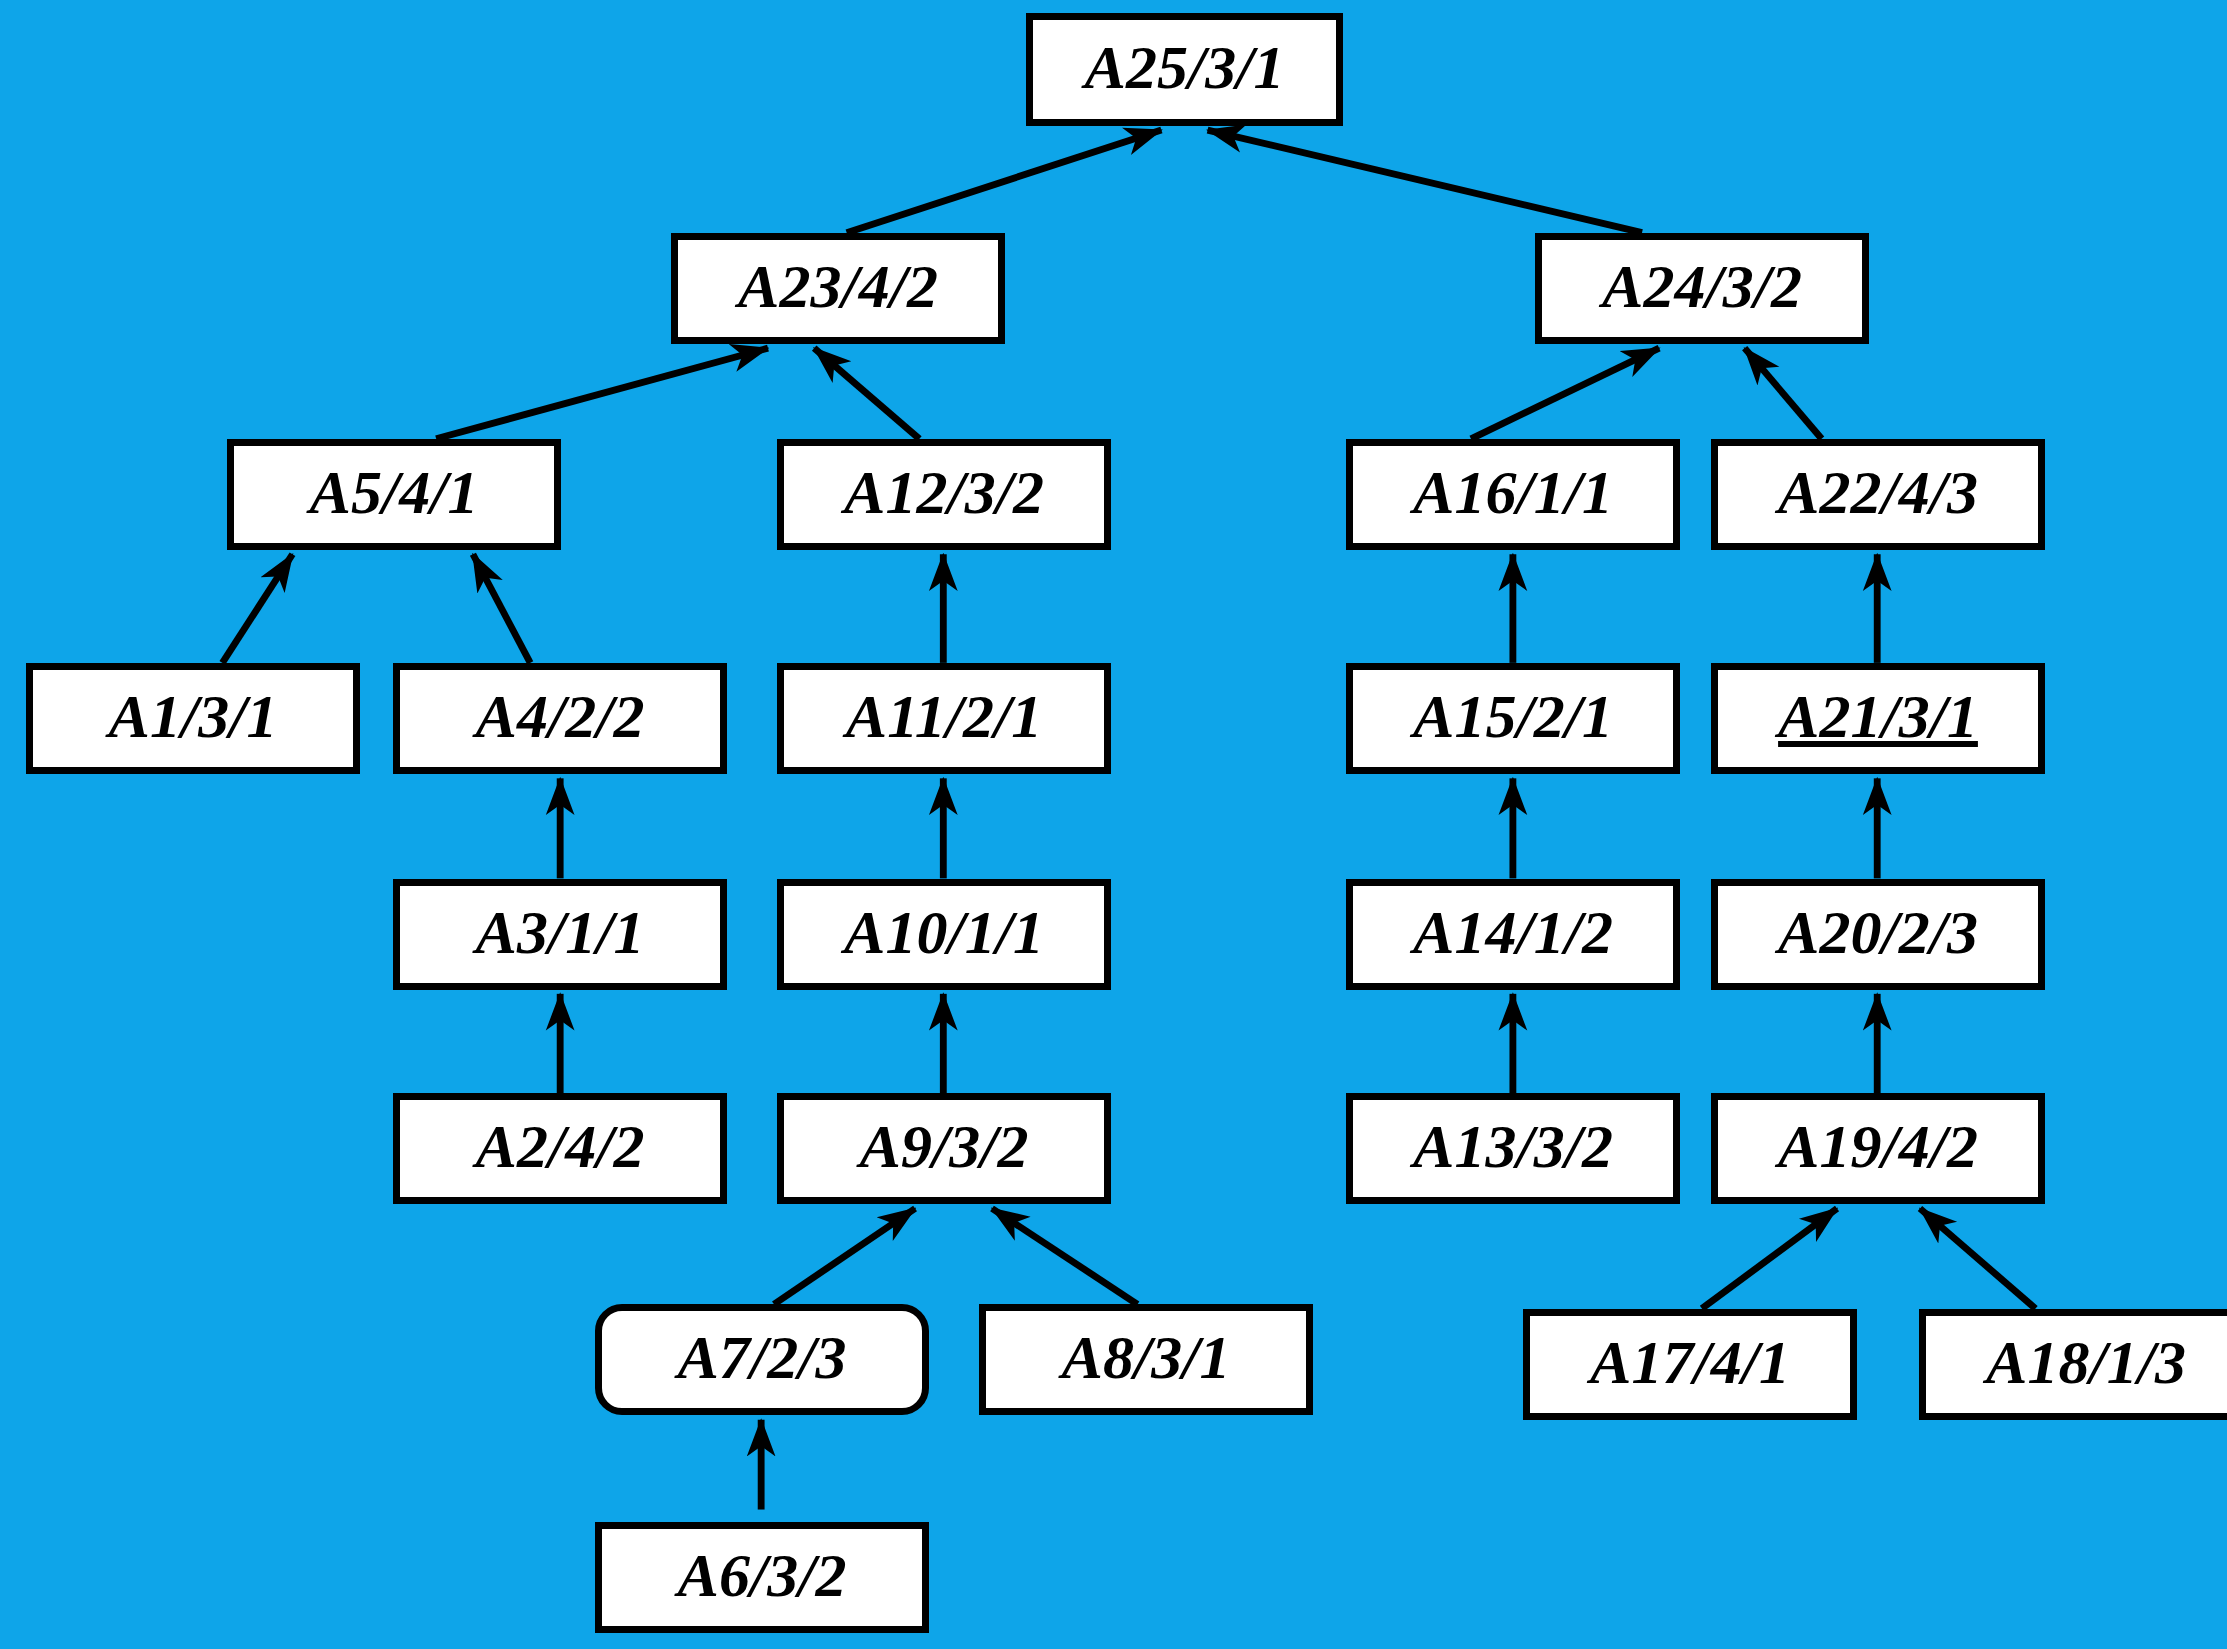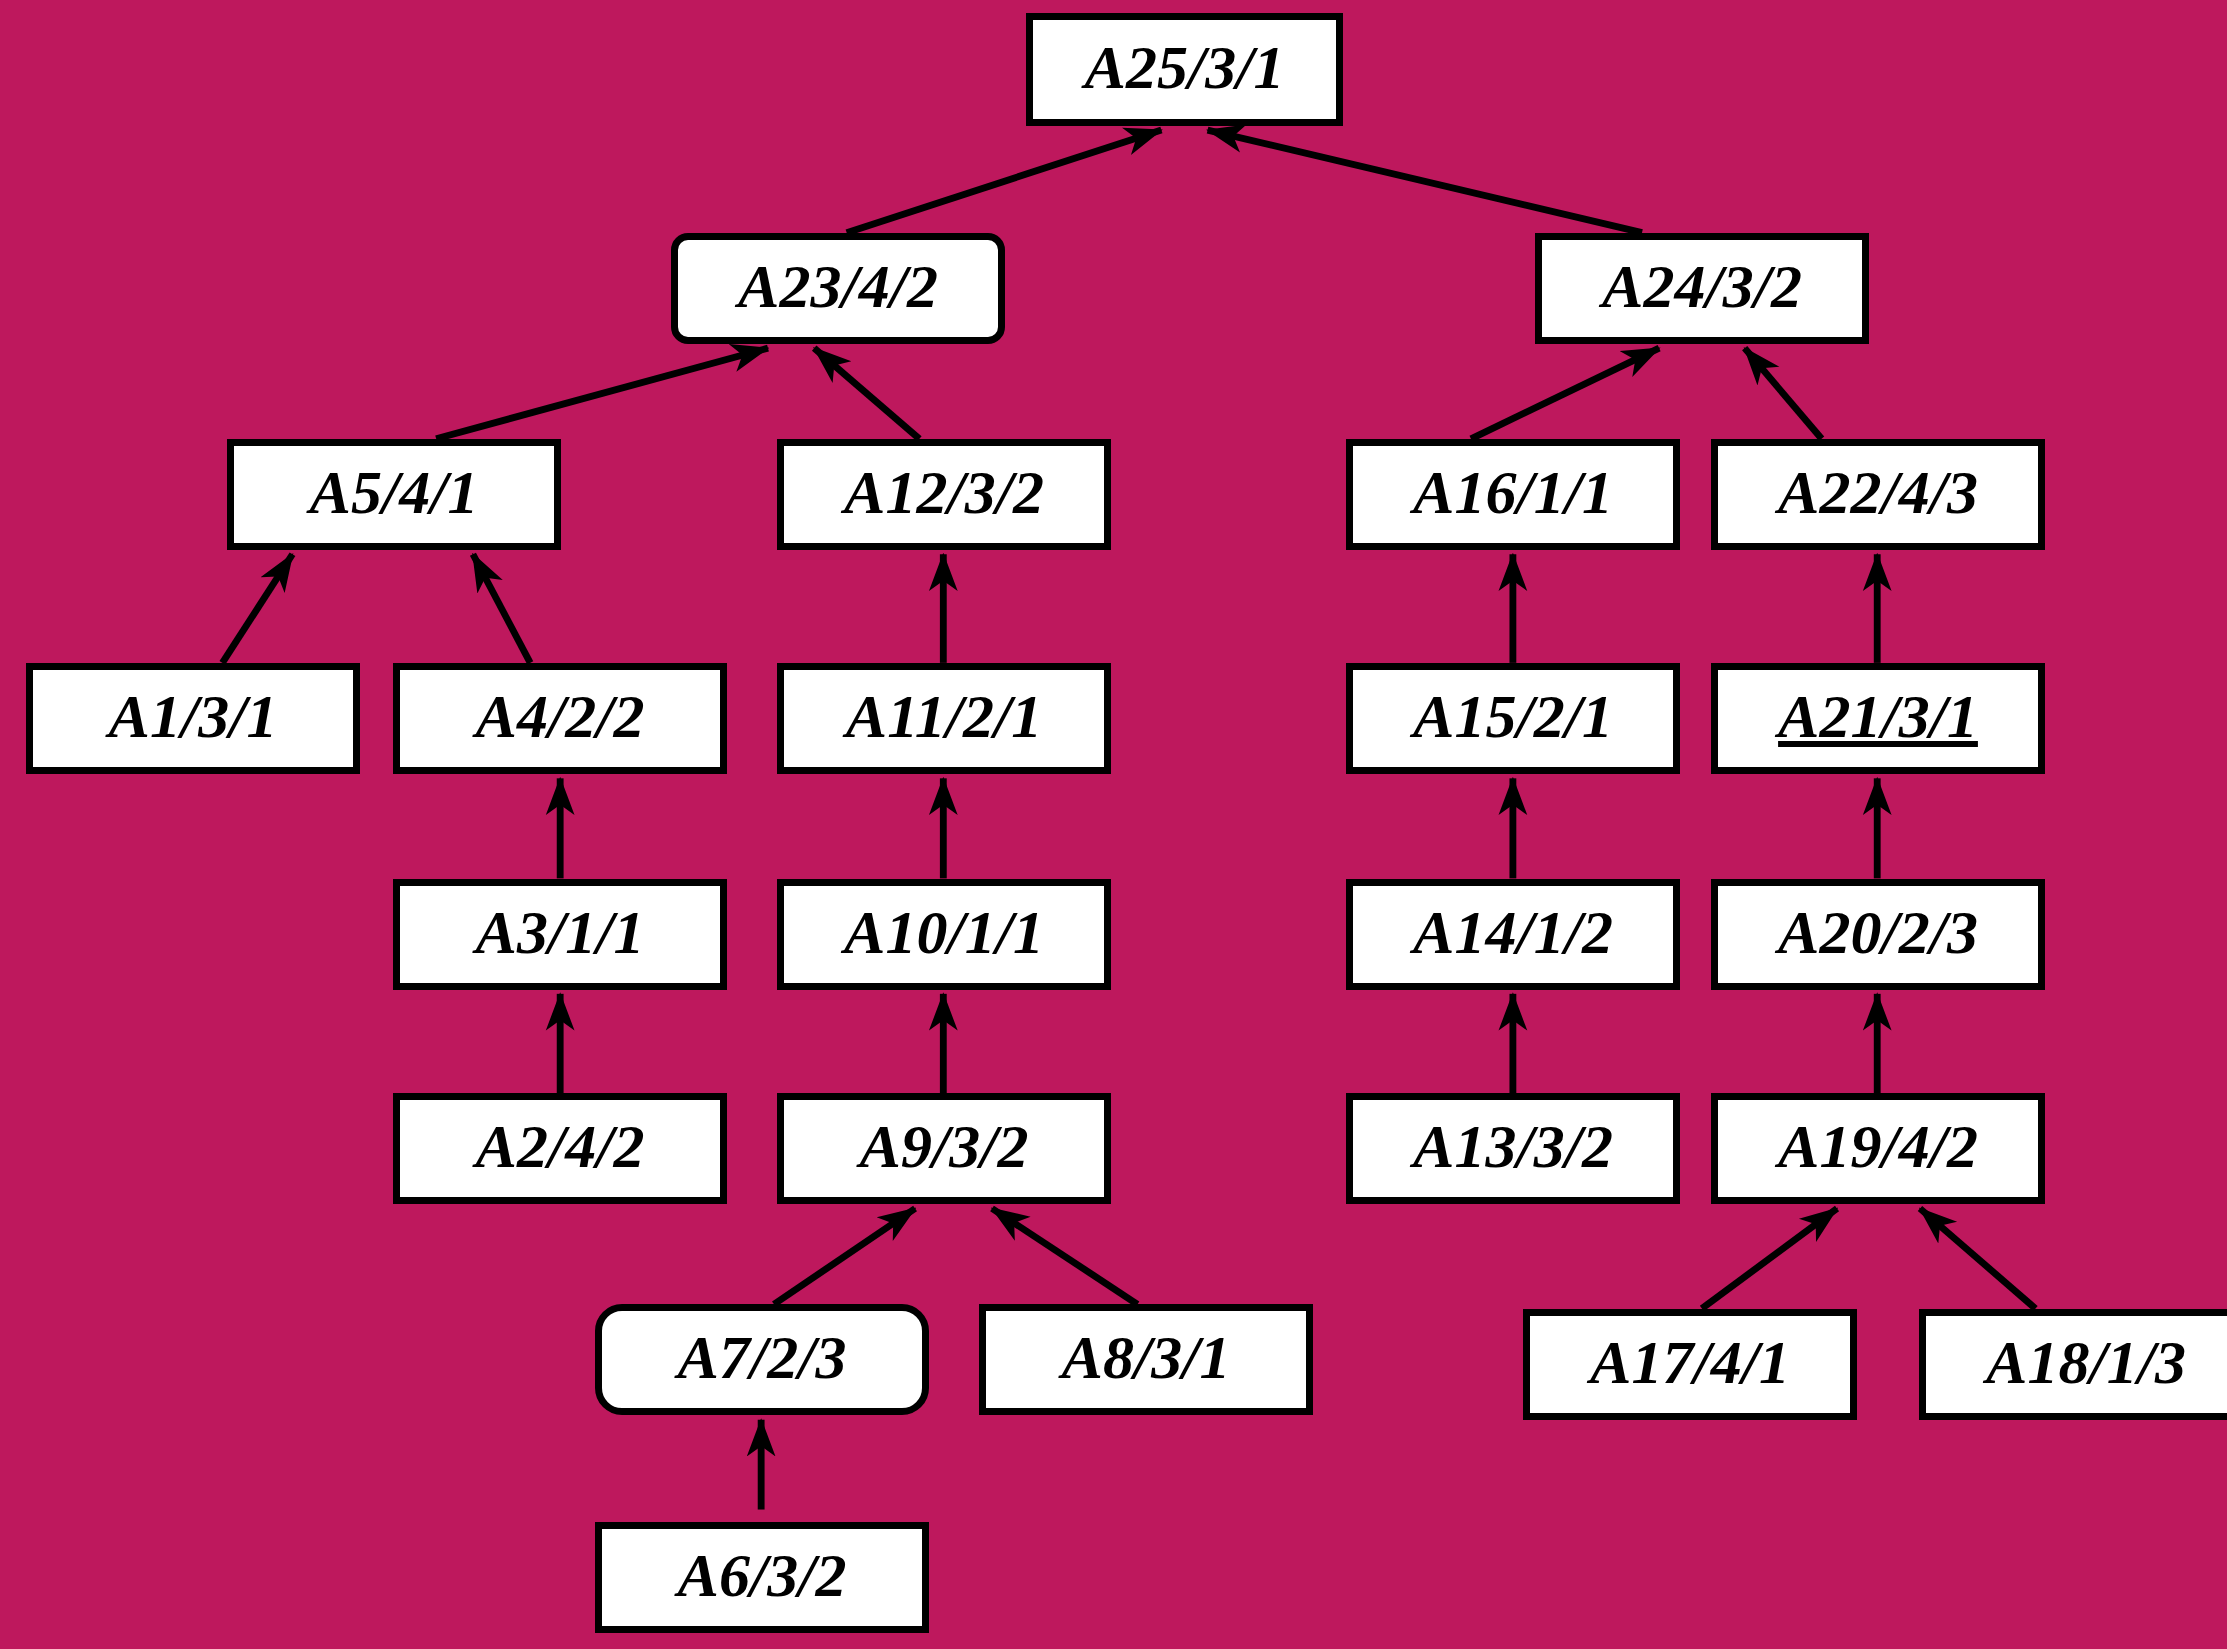--- a/index.html
+++ b/index.html
@@ -4,21 +4,21 @@
 <style>
   html, body {
     margin: 0;
     padding: 0;
     background: #ffffff;
   }
   #canvas {
     position: relative;
     width: 2227px;
     height: 1649px;
-    background: #be185d;
+    background: #0ea5e9;
     overflow: hidden;
   }
   #edges-layer {
     position: absolute;
     left: 0;
     top: 0;
     width: 2227px;
     height: 1649px;
   }
   .node {
@@ -78,21 +78,21 @@
       <line x1="2195" y1="775" x2="2195" y2="648" class="edge-line" marker-end="url(#arrowhead)"></line>
       <line x1="2195" y1="1027" x2="2195" y2="910" class="edge-line" marker-end="url(#arrowhead)"></line>
       <line x1="2195" y1="1278" x2="2195" y2="1162" class="edge-line" marker-end="url(#arrowhead)"></line>
       <line x1="1990" y1="1530" x2="2148" y2="1413" class="edge-line" marker-end="url(#arrowhead)"></line>
       <line x1="2380" y1="1530" x2="2245" y2="1413" class="edge-line" marker-end="url(#arrowhead)"></line>
     </svg>
   <div id="nodes-layer">
       <div class="node" style="left: 1026px; top: 13px; width: 317px; height: 113px;">
         <span class="label">A25/3/1</span>
       </div>
-      <div class="node" style="left: 671px; top: 233px; width: 334px; height: 111px; border-radius: 17px;">
+      <div class="node" style="left: 671px; top: 233px; width: 334px; height: 111px;">
         <span class="label">A23/4/2</span>
       </div>
       <div class="node" style="left: 1535px; top: 233px; width: 334px; height: 111px;">
         <span class="label">A24/3/2</span>
       </div>
       <div class="node" style="left: 227px; top: 439px; width: 334px; height: 111px;">
         <span class="label">A5/4/1</span>
       </div>
       <div class="node" style="left: 777px; top: 439px; width: 334px; height: 111px;">
         <span class="label">A12/3/2</span>

